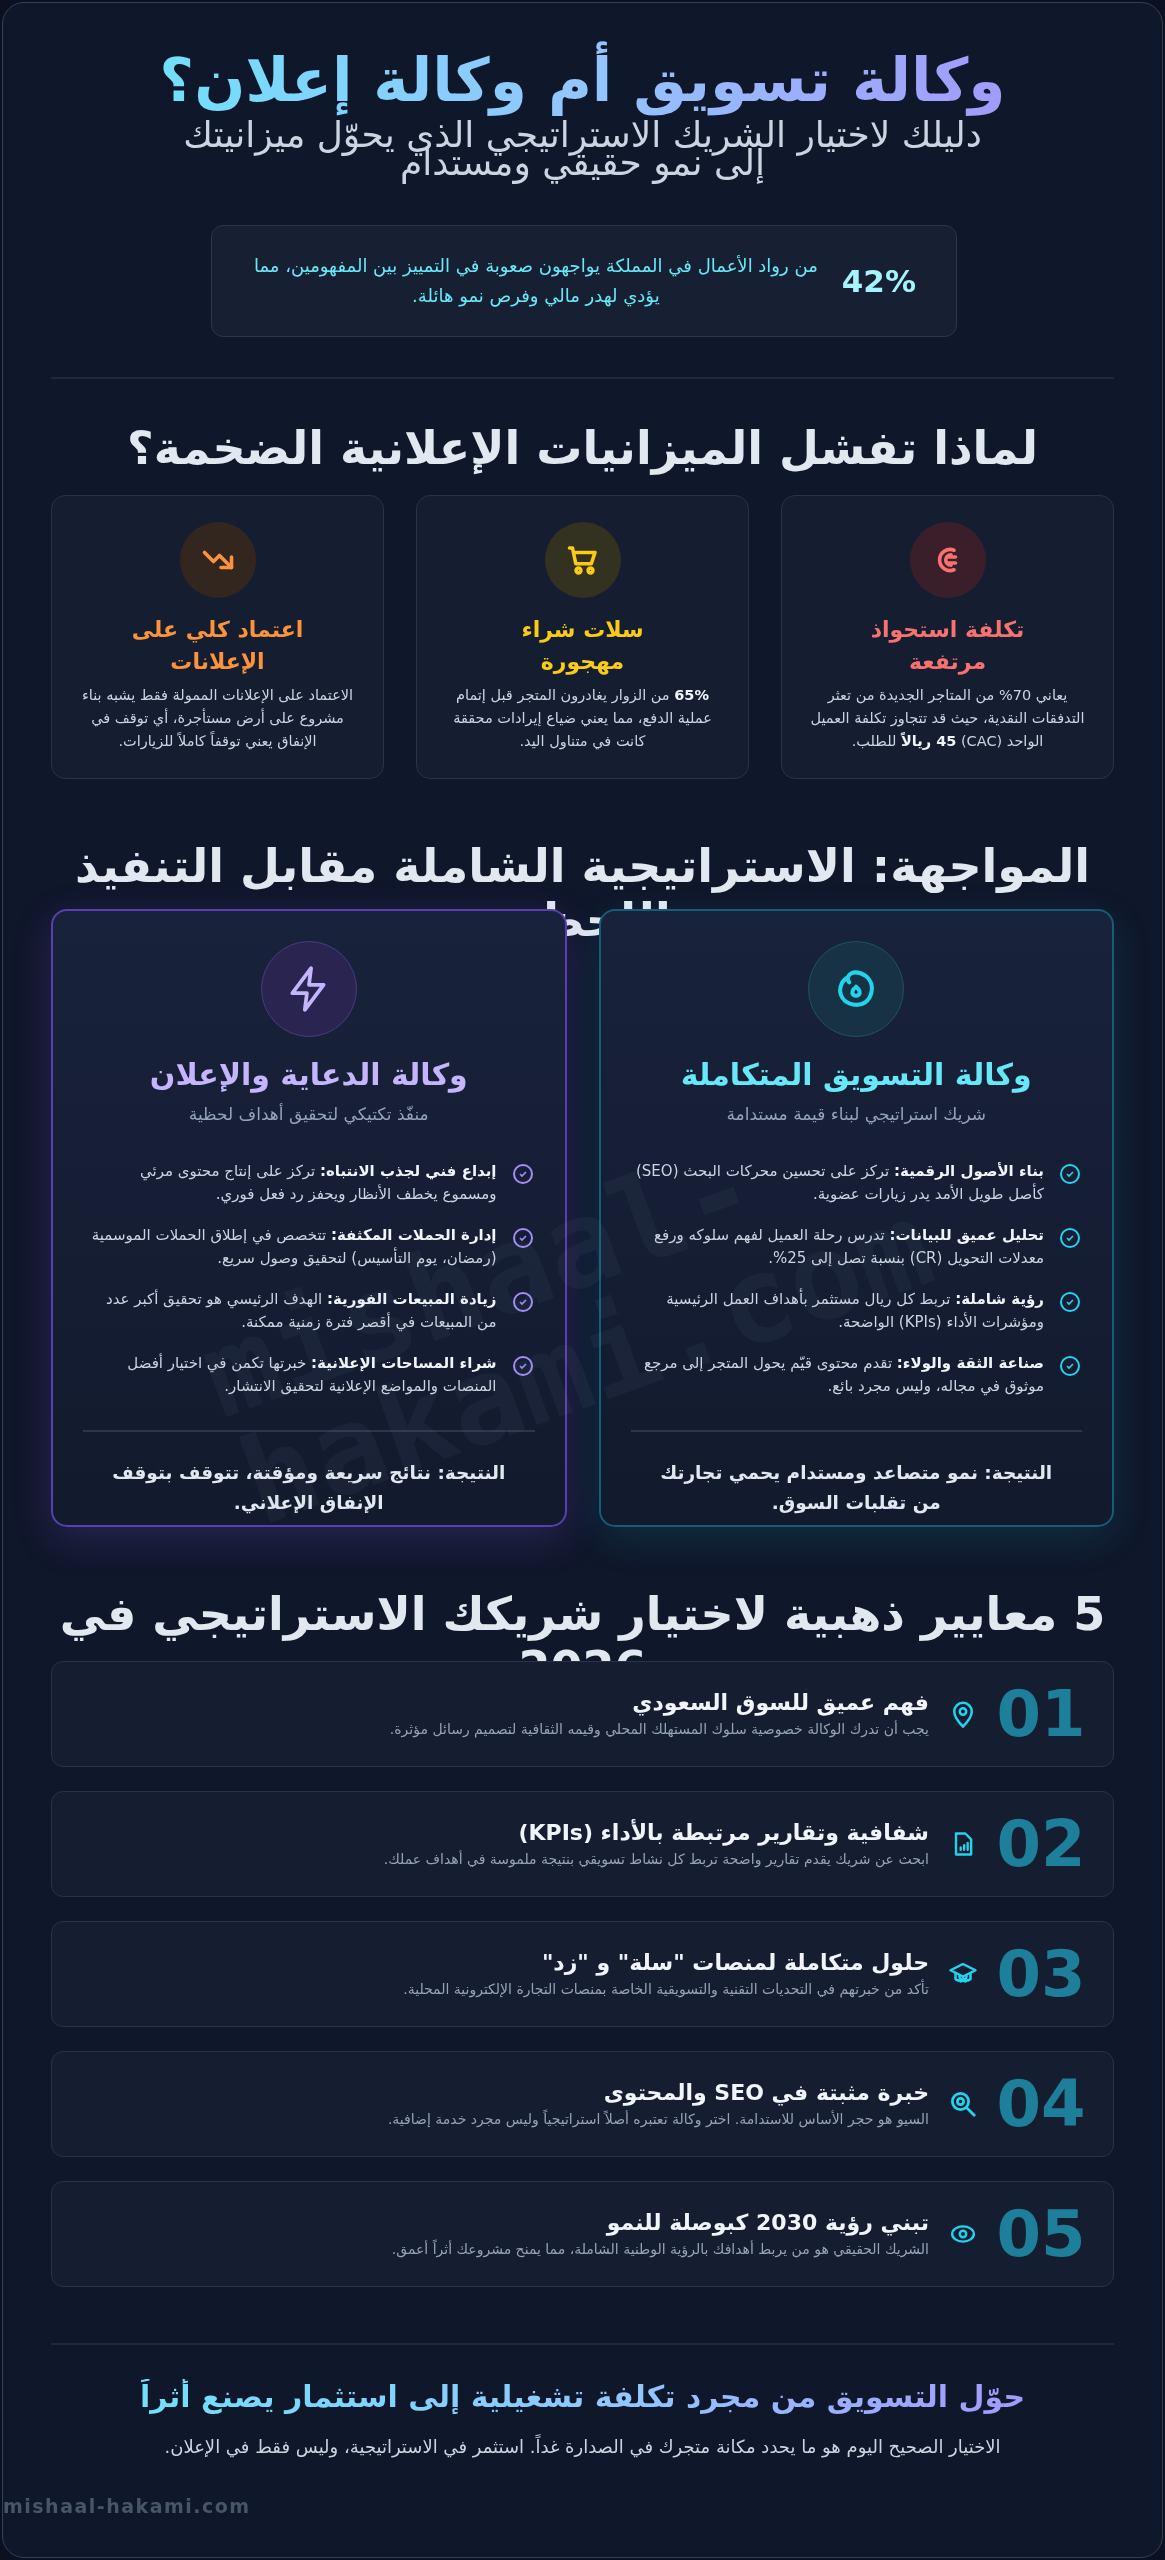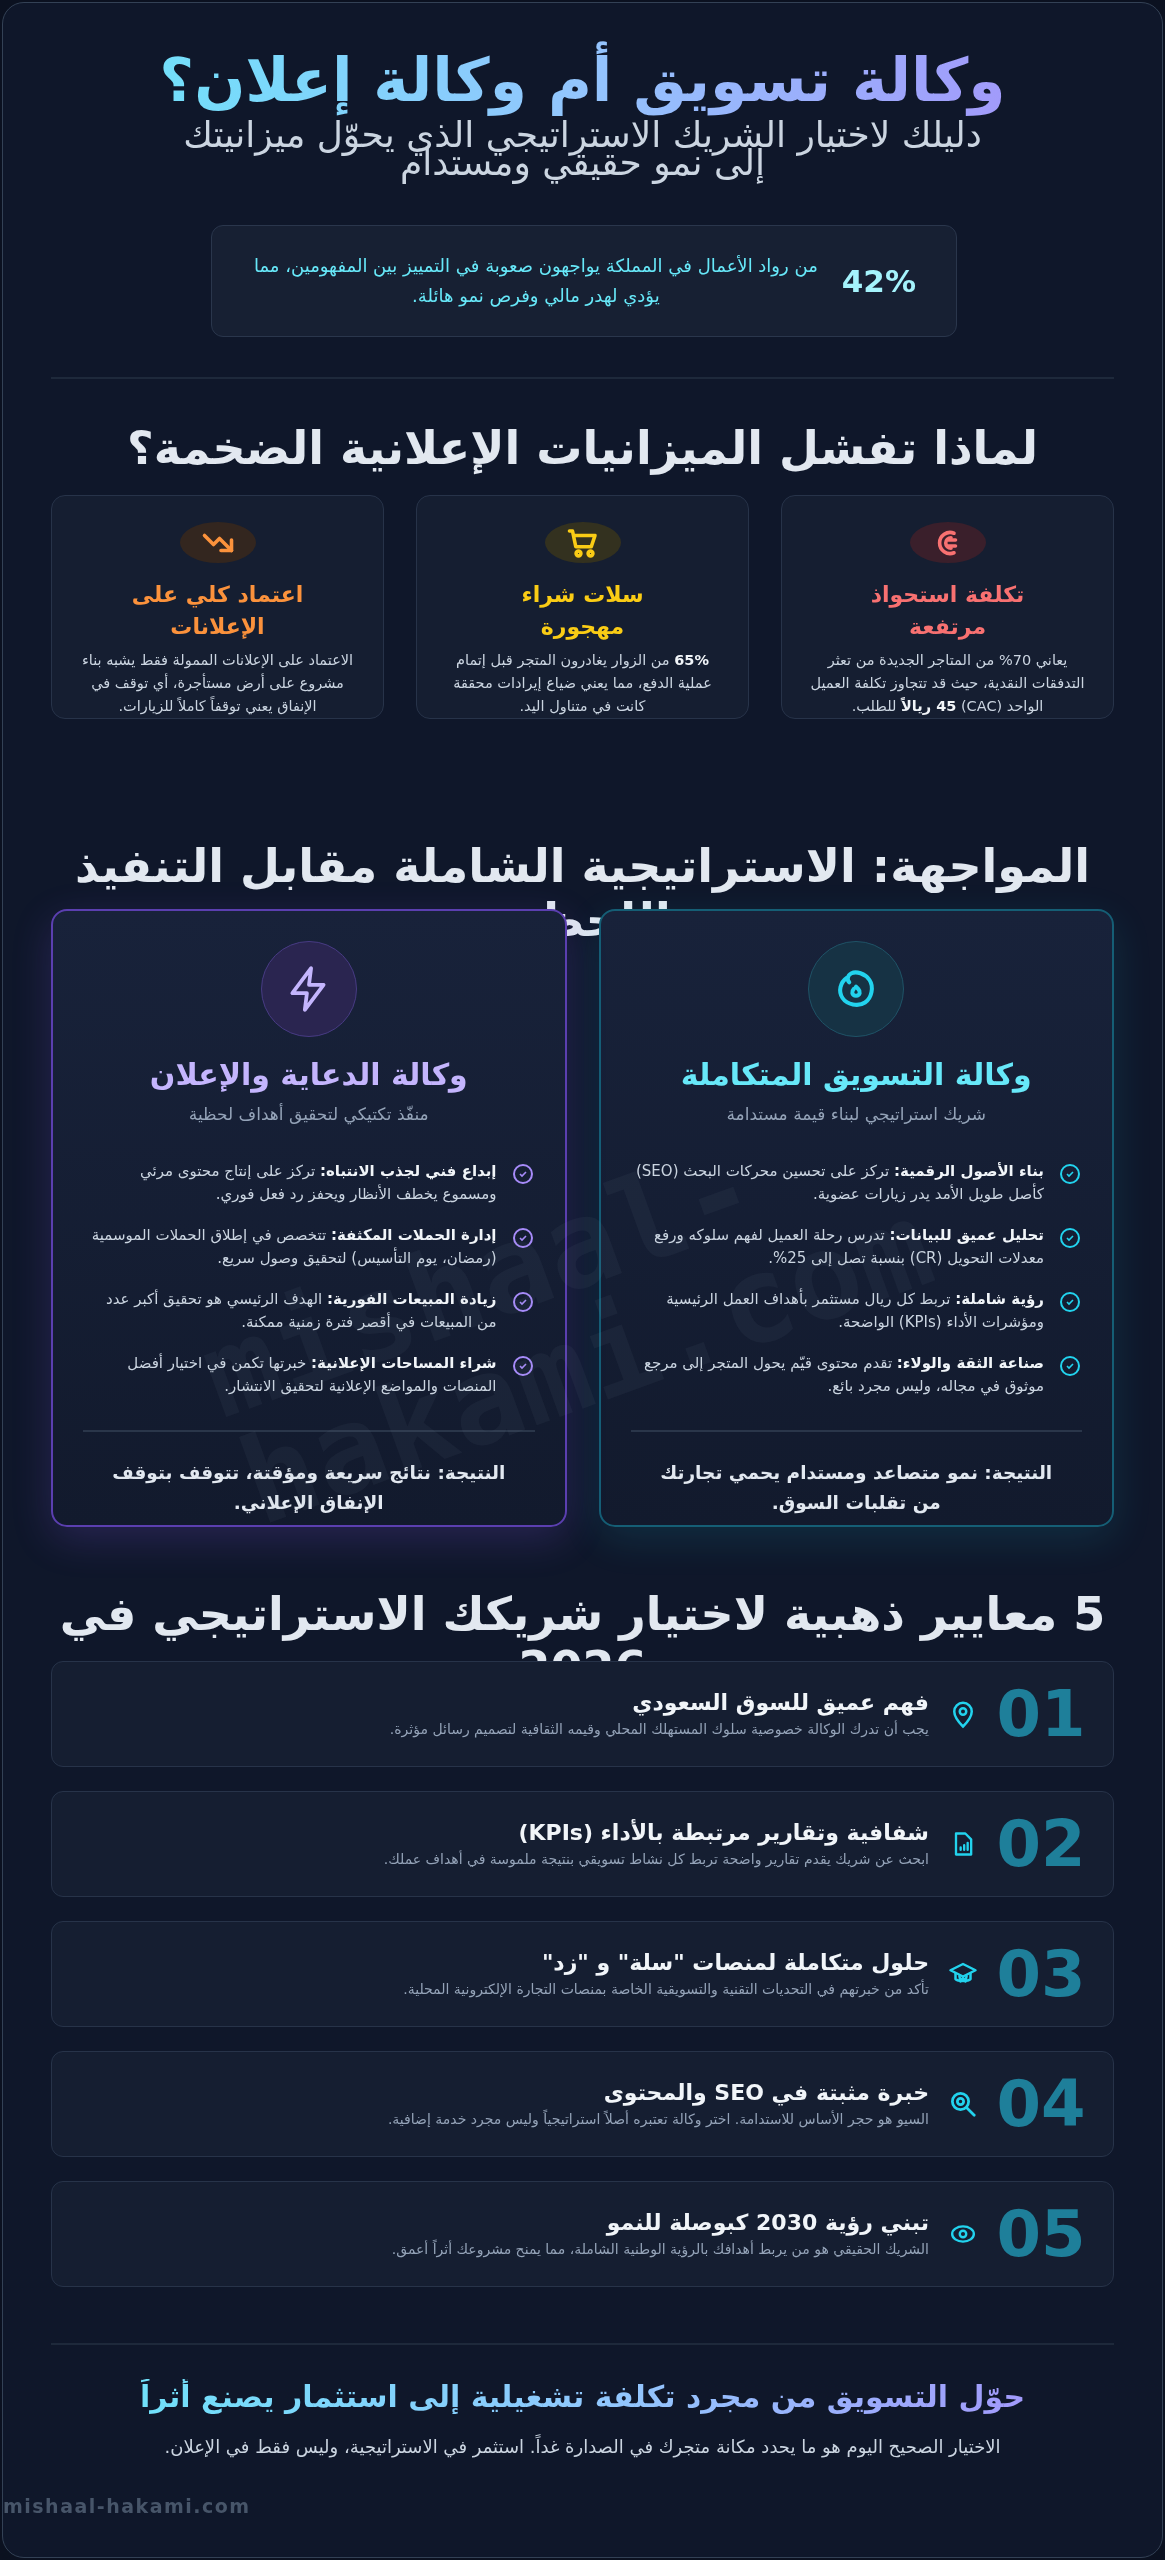--- a/index.html
+++ b/index.html
@@ -57,21 +57,21 @@
   .hr { position: absolute; left: 48px; right: 48px; height: 2px; background: #1e293b; }
 
   .section-title {
     position: absolute; left: 0; right: 0; text-align: center;
     font-size: 46px; font-weight: bold; color: #e2e8f0;
   }
 
   
   .problems { position: absolute; top: 492px; left: 48px; right: 48px; display: flex; gap: 32px; direction: rtl; }
   .pcard {
-    flex: 1; height: 224px; background: #151e31; border: 1px solid #273349; border-radius: 14px;
+    flex: 1; height: 284px; background: #151e31; border: 1px solid #273349; border-radius: 14px;
     display: flex; flex-direction: column; align-items: center; padding-top: 26px;
   }
   .picon { width: 76px; height: 76px; border-radius: 50%; display: flex; align-items: center; justify-content: center; }
   .ptitle { font-size: 22px; font-weight: bold; margin-top: 16px; text-align: center; line-height: 32px; padding: 0 60px; }
   .pdesc { font-size: 14.5px; color: #cbd5e1; text-align: center; line-height: 23px; margin-top: 6px; padding: 0 28px; }
   .pdesc b { color: #f1f5f9; }
 
   
   .compare { position: absolute; top: 906px; left: 48px; right: 48px; display: flex; gap: 32px; direction: rtl; }
   .ccard {

